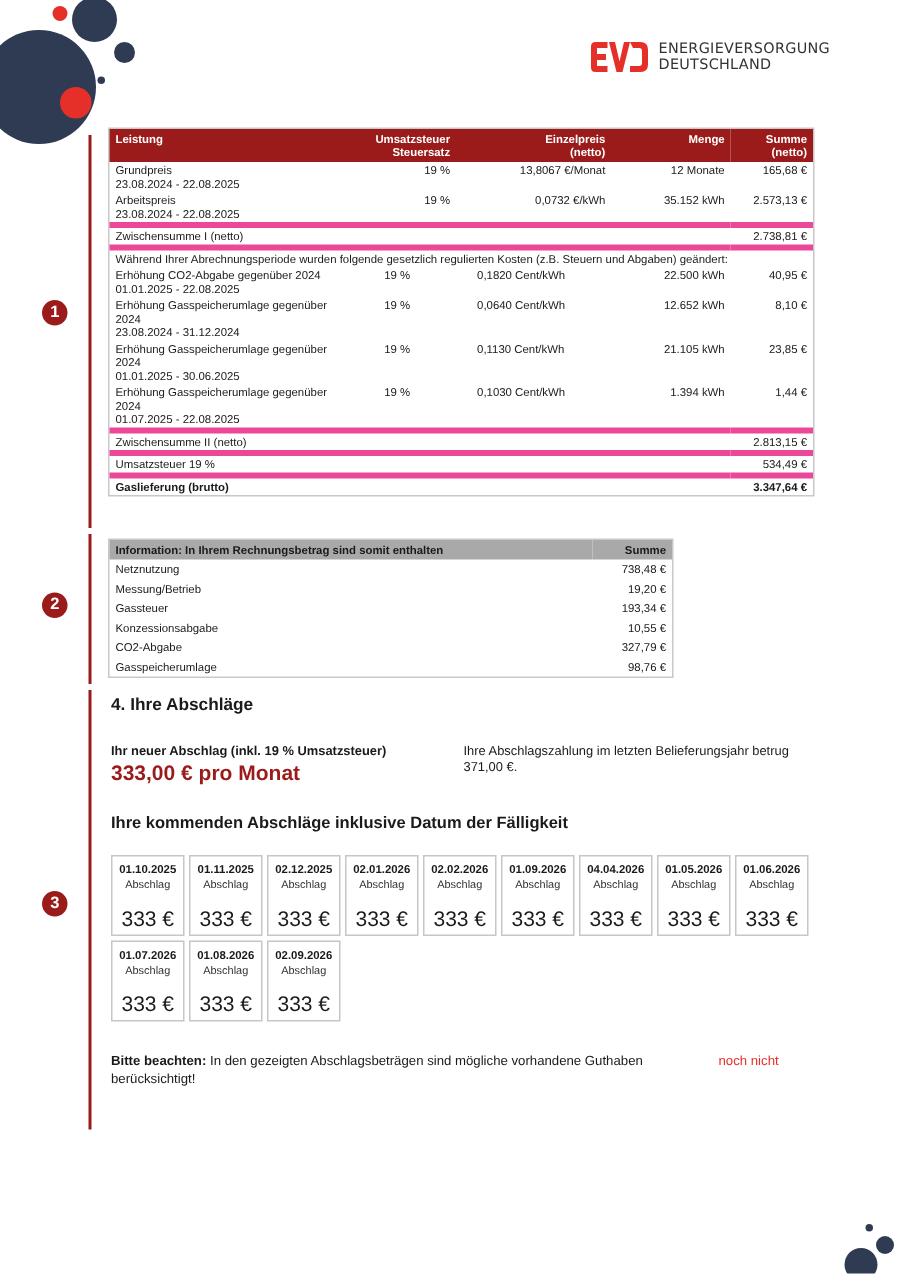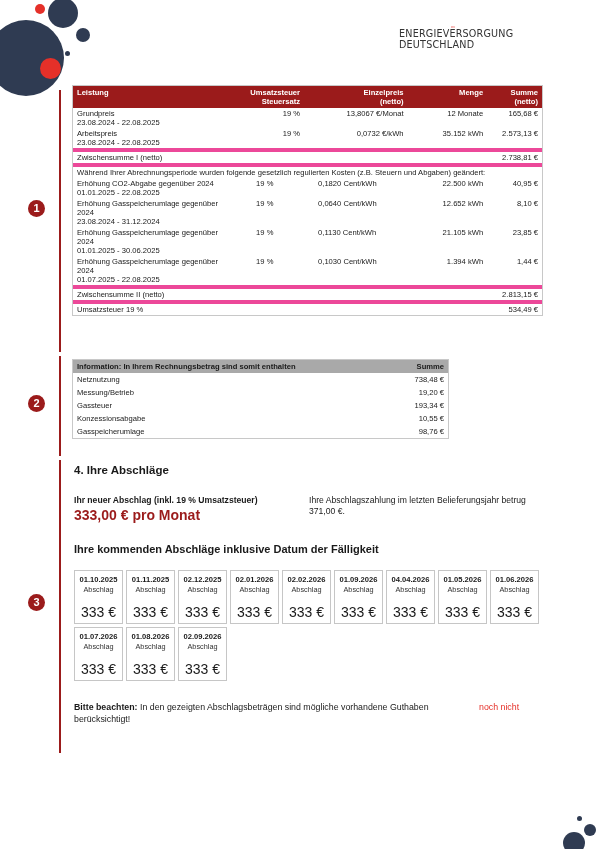--- a/index.html
+++ b/index.html
@@ -3,21 +3,21 @@
 <meta charset="utf-8">
 <style>
   * { box-sizing: border-box; margin: 0; padding: 0; }
   html, body { width: 600px; height: 849px; background: #fff; overflow: hidden; }
   body { position: relative; font-family: "Liberation Sans", sans-serif; color: #1a1a1a; font-size: 8px; }
 
   .dot { position: absolute; border-radius: 50%; }
   .navy { background: #2f3b52; }
   .red { background: #e53029; }
 
-  .logo { position: absolute; left: 393px; top: 26px; height: 24px; display: flex; align-items: center; flex-direction: column; }
+  .logo { position: absolute; left: 393px; top: 26px; height: 24px; display: flex; align-items: center; }
   .logo svg { display: block; }
   .logo-text { margin-left: 6px; font-size: 10.5px; line-height: 11px; color: #333; letter-spacing: 0.2px; font-family: "DejaVu Sans", sans-serif; font-size: 9.6px; }
 
   .vline { position: absolute; left: 59px; width: 1.5px; background: #9b1b1b; }
   .badge { position: absolute; left: 28px; width: 17px; height: 17px; border-radius: 50%; background: #9b1b1b; color: #fff; font-weight: bold; font-size: 11px; line-height: 17px; text-align: center; }
 
   table { border-collapse: collapse; width: 100%; }
   .tbl1 { position: absolute; left: 72px; top: 85px; width: 471px; border: 1px solid #c8c8c8; }
   .tbl1 th { background: #9b1b1b; color: #fff; font-weight: bold; font-size: 7.6px; padding: 2px 4px; vertical-align: top; line-height: 9px; }
   .tbl1 td { font-size: 7.6px; padding: 1px 4px; vertical-align: top; line-height: 9px; }
@@ -148,20 +148,24 @@
       <td class="r">1,44 €</td>
     </tr>
     <tr class="sep">
       <td colspan="4">Zwischensumme II (netto)</td>
       <td class="r">2.813,15 €</td>
     </tr>
     <tr class="sep">
       <td colspan="4">Umsatzsteuer 19 %</td>
       <td class="r">534,49 €</td>
     </tr>
+    <tr class="sep bold">
+      <td colspan="4">Gaslieferung (brutto)</td>
+      <td class="r">3.347,64 €</td>
+    </tr>
   </tbody>
 </table>
 </div>
 
 <div class="tbl2">
 <table>
   <thead>
     <tr>
       <th class="l">Information: In Ihrem Rechnungsbetrag sind somit enthalten</th>
       <th class="r">Summe</th>
@@ -176,20 +180,24 @@
           <td>Messung/Betrieb</td>
           <td class="r">19,20 €</td>
         </tr>
     <tr>
           <td>Gassteuer</td>
           <td class="r">193,34 €</td>
         </tr>
     <tr>
           <td>Konzessionsabgabe</td>
           <td class="r">10,55 €</td>
+        </tr>
+    <tr>
+          <td>CO2-Abgabe</td>
+          <td class="r">327,79 €</td>
         </tr>
     <tr>
           <td>Gasspeicherumlage</td>
           <td class="r">98,76 €</td>
         </tr>
   </tbody>
 </table>
 </div>
 
 <div class="h4">4. Ihre Abschläge</div>

